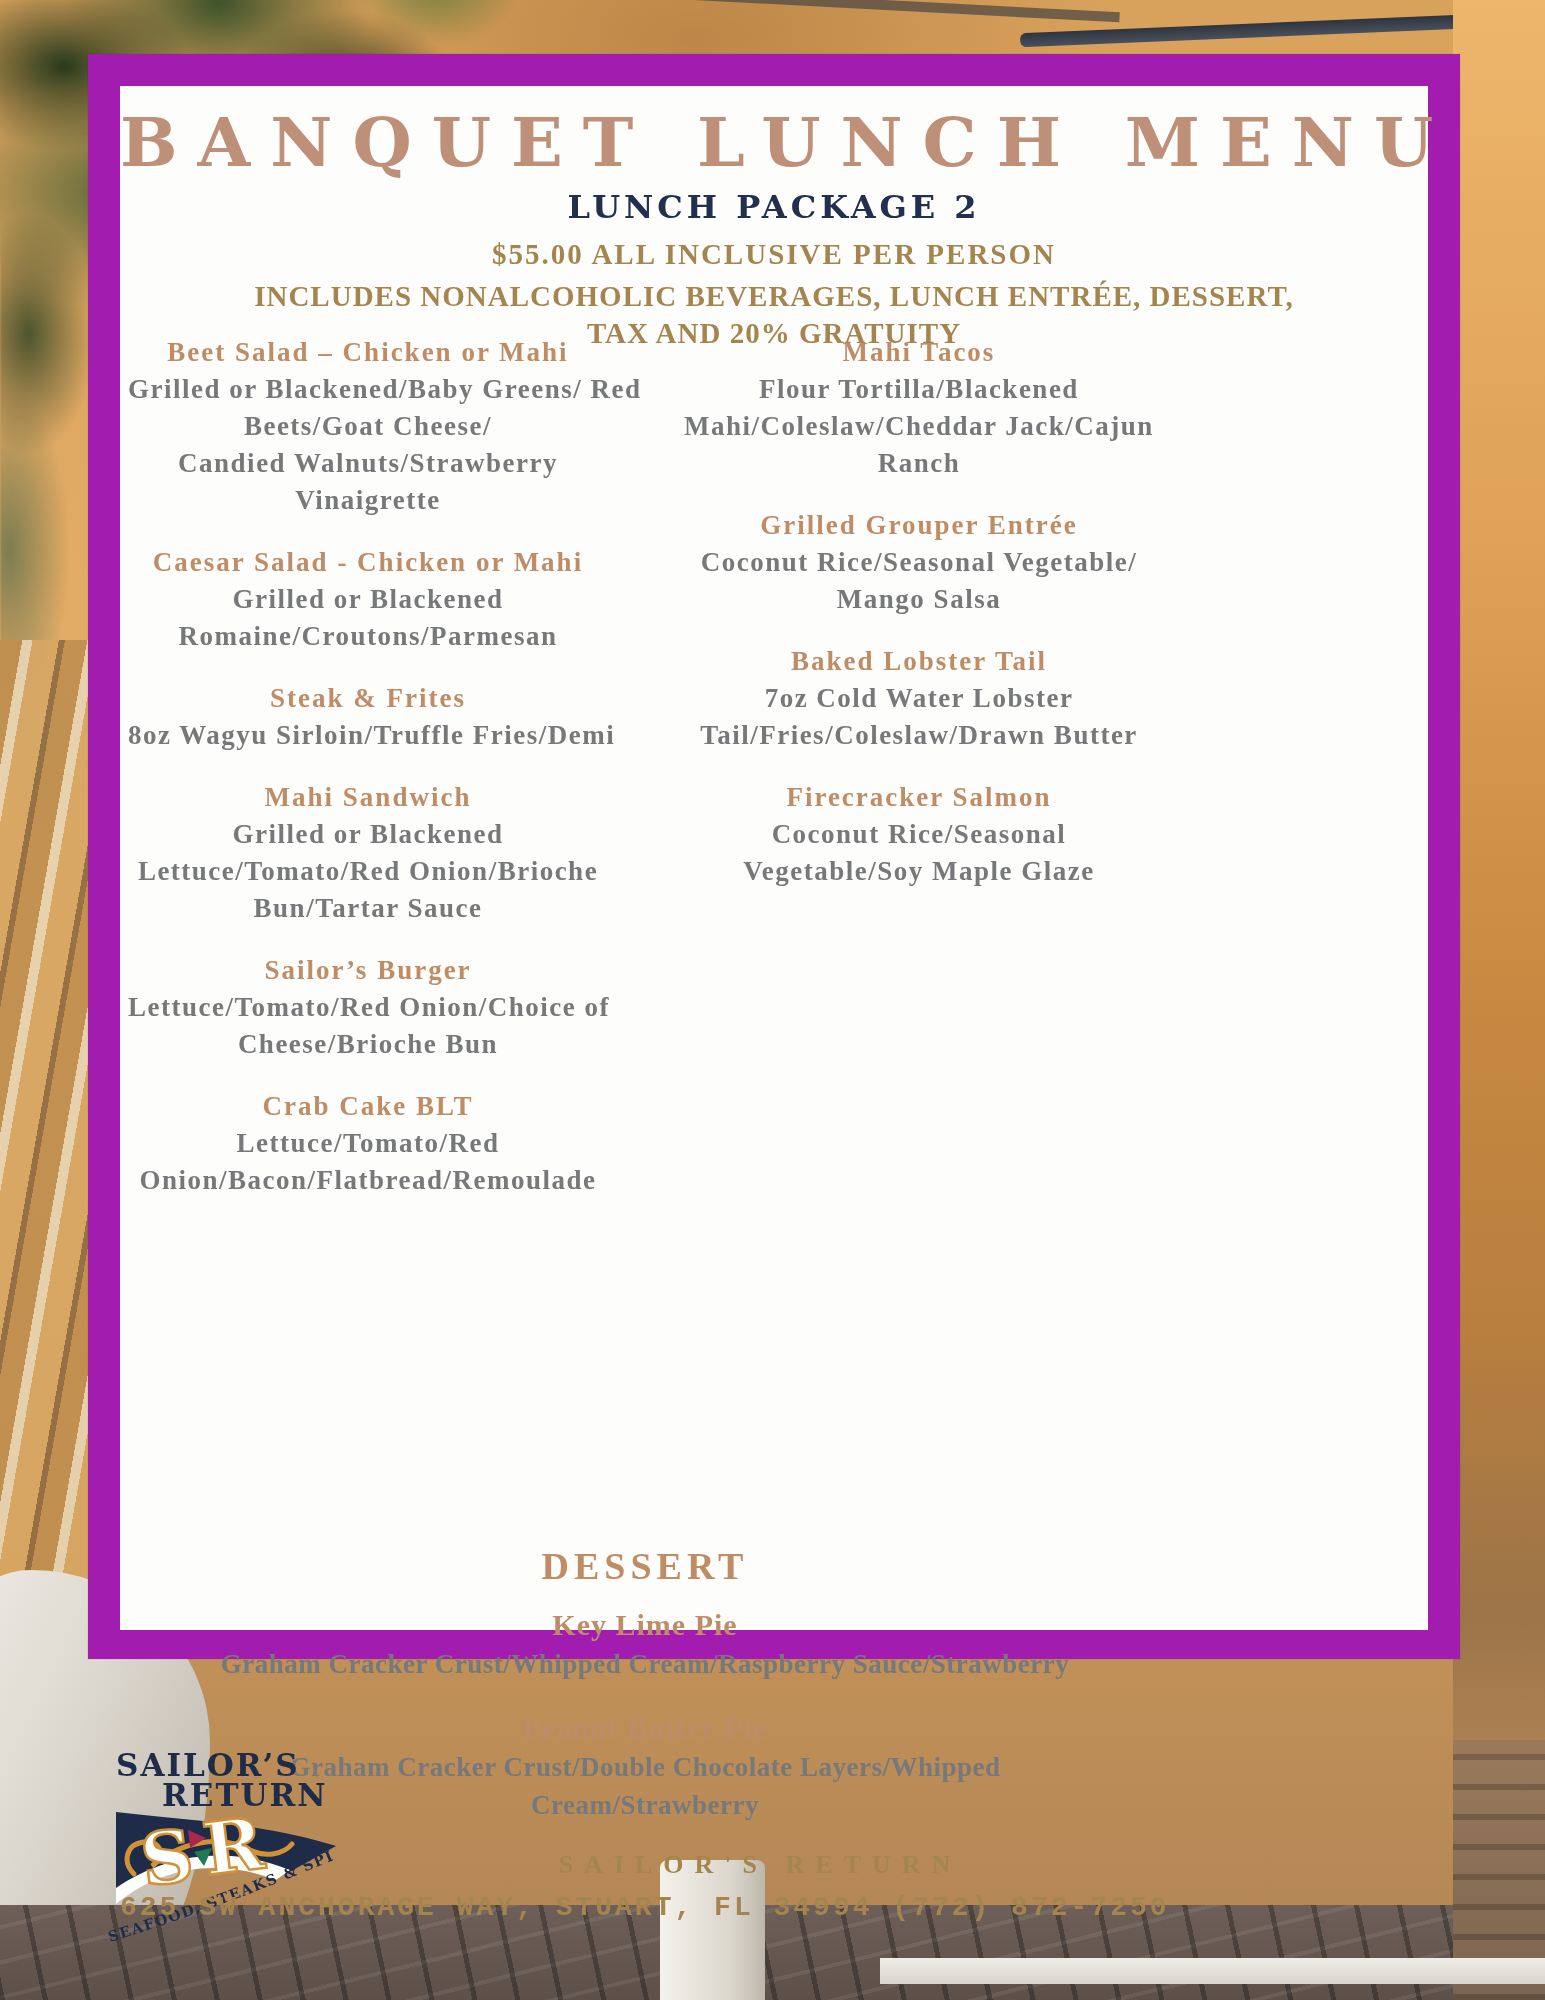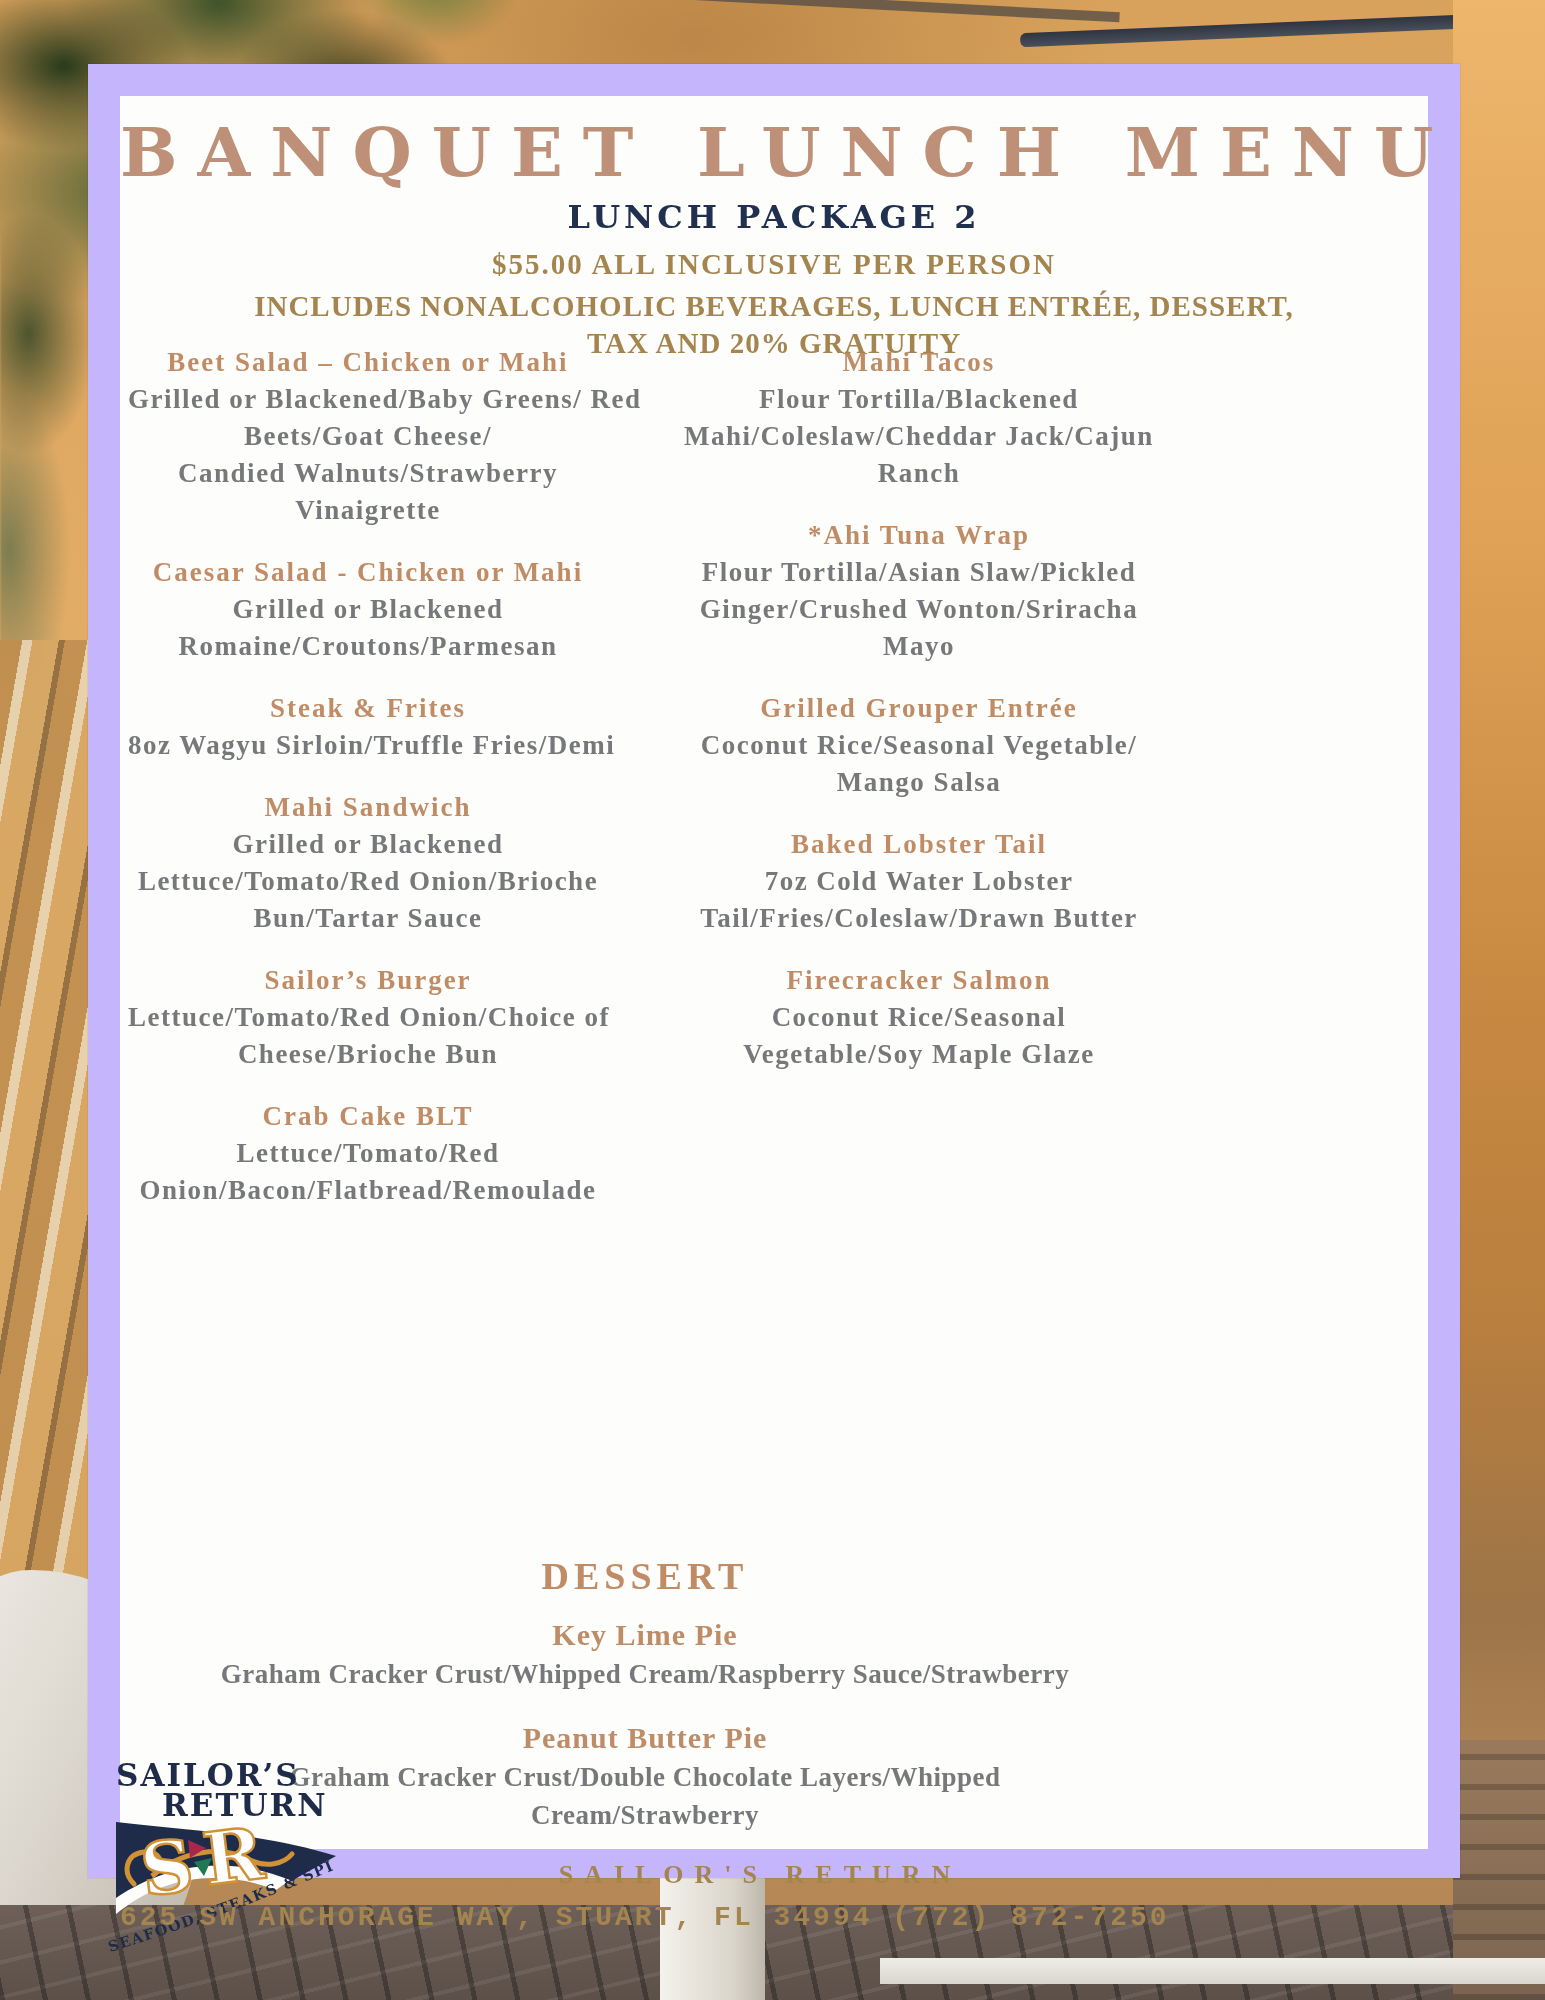--- a/index.html
+++ b/index.html
@@ -78,22 +78,22 @@
   }
   .ph-brick-right{
     position:absolute;right:0;top:1740px;width:92px;height:260px;
     background:
       repeating-linear-gradient(0deg, rgba(0,0,0,.2) 0 6px, transparent 6px 30px),
       linear-gradient(180deg,#9A7A5C,#7A6450);
   }
 
   
   .frame{
-    position:absolute;left:88px;top:64px;width:1372px;height:1814px;
-    background:#c4b5fd;z-index:2;
+    position:absolute;left:88px;top:54px;width:1372px;height:1605px;
+    background:#a21caf;z-index:2;
     box-shadow:0 0 0 1px rgba(0,0,0,.05);
   }
   .card{
     position:absolute;left:32px;top:32px;right:32px;bottom:29px;
     background:#FDFDFC;
   }
   .page-title{
     position:absolute;left:0;right:0;top:16px;text-align:center;
     font-size:68px;font-weight:bold;letter-spacing:20px;color:#BE9077;
     white-space:nowrap;
@@ -227,26 +227,20 @@
           </div>
         </div>
       <div class="col col-right">
           <div class="menu-item">
             <div class="item-name">Mahi Tacos</div>
             <div class="item-line">Flour Tortilla/Blackened</div>
             <div class="item-line">Mahi/Coleslaw/Cheddar Jack/Cajun</div>
             <div class="item-line">Ranch</div>
           </div>
           <div class="menu-item">
-            <div class="item-name">*Ahi Tuna Wrap</div>
-            <div class="item-line">Flour Tortilla/Asian Slaw/Pickled</div>
-            <div class="item-line">Ginger/Crushed Wonton/Sriracha</div>
-            <div class="item-line">Mayo</div>
-          </div>
-          <div class="menu-item">
             <div class="item-name">Grilled Grouper Entrée</div>
             <div class="item-line">Coconut Rice/Seasonal Vegetable/</div>
             <div class="item-line">Mango Salsa</div>
           </div>
           <div class="menu-item">
             <div class="item-name">Baked Lobster Tail</div>
             <div class="item-line">7oz Cold Water Lobster</div>
             <div class="item-line">Tail/Fries/Coleslaw/Drawn Butter</div>
           </div>
           <div class="menu-item">

